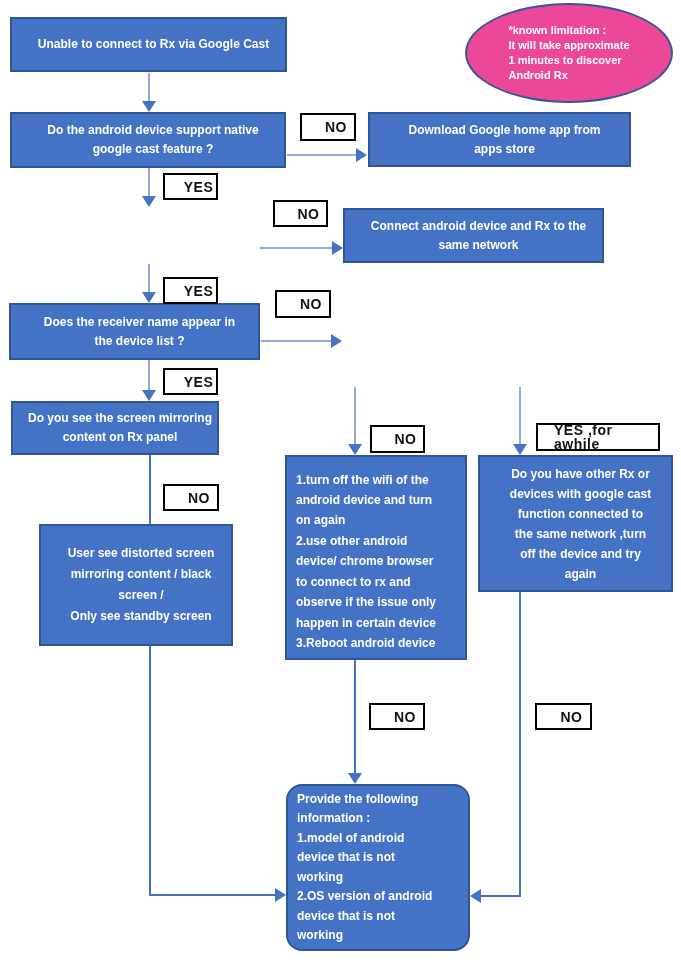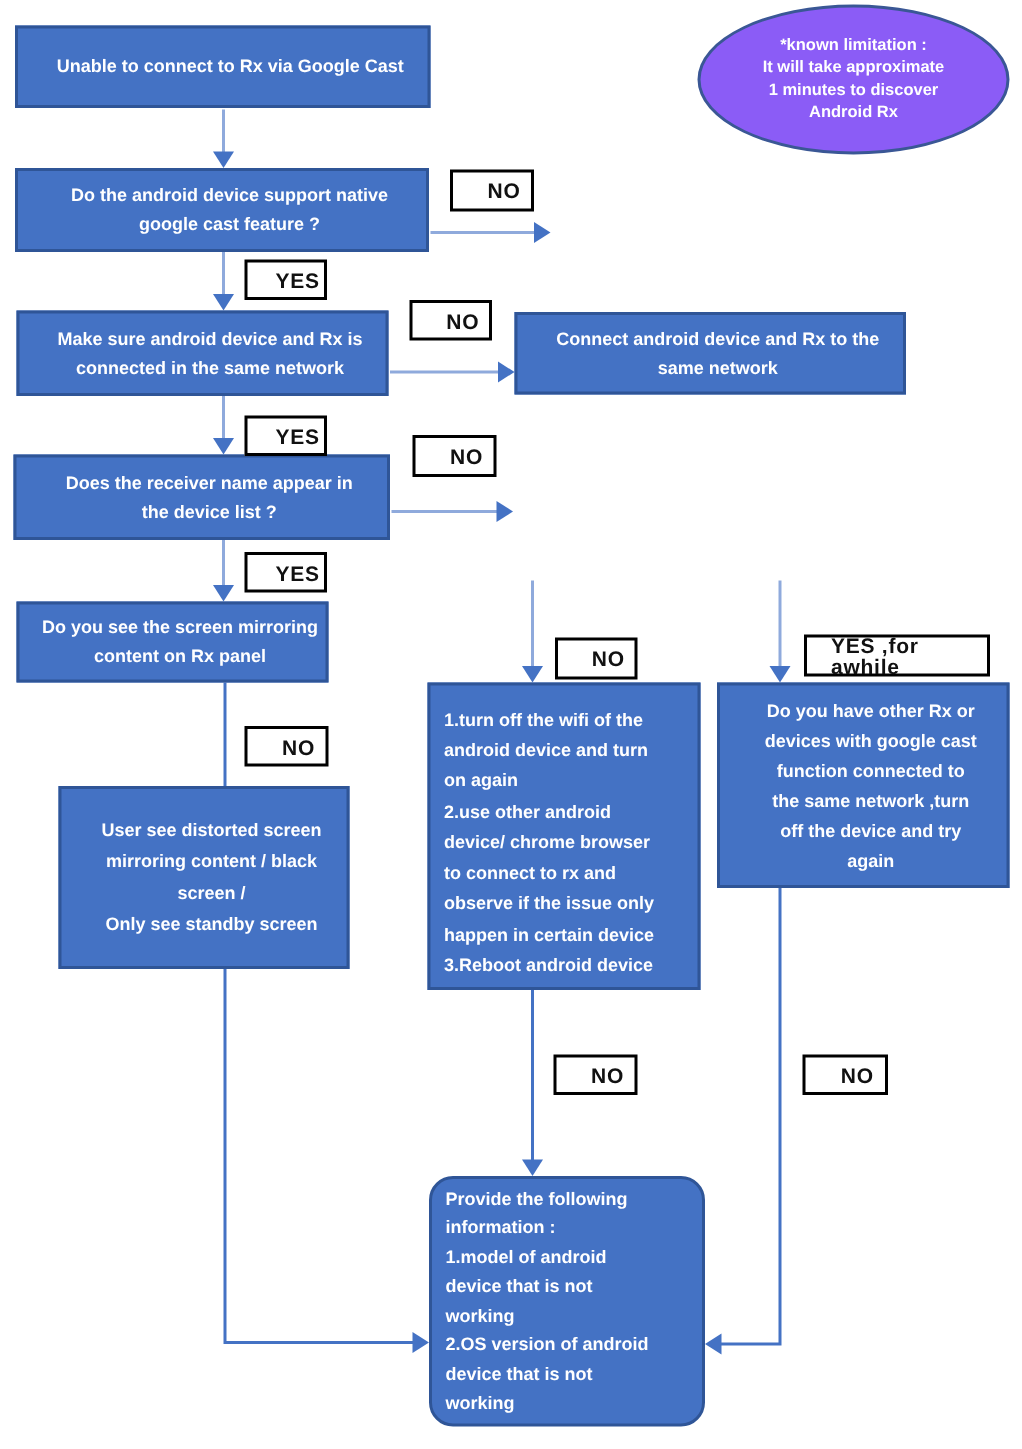--- a/index.html
+++ b/index.html
@@ -21,23 +21,23 @@
   .node--left{justify-content:flex-start;text-align:left;padding:14px 6px 6px 9px;line-height:20.4px;}
   .node--left2{justify-content:flex-start;text-align:left;padding:6px 4px 6px 9px;line-height:19.5px;border-radius:16px;}
   .lbl{
     position:absolute;z-index:2;box-sizing:border-box;
     background:#ffffff;border:2px solid #000000;color:#111111;
     display:flex;align-items:center;justify-content:center;
     font-size:14px;font-weight:600;letter-spacing:.5px;line-height:1;padding-left:16px;
   }
   .ellipse{
     position:absolute;z-index:1;box-sizing:border-box;
-    background:#8b5cf6;border:2.5px solid #3A5795;border-radius:50%;
+    background:#ec4899;border:2.5px solid #3A5795;border-radius:50%;
     color:#ffffff;display:flex;align-items:center;justify-content:center;
-    text-align:center;font-size:11px;font-weight:700;line-height:15px;
+    font-size:11px;font-weight:700;line-height:15px;
     white-space:pre-line;
   }
 </style>
 </head>
 <body>
 
 <div class="canvas">
 
   <svg class="wires" width="681" height="966" viewBox="0 0 681 966">
 
@@ -79,23 +79,23 @@
   <div class="ellipse" style="left:465px;top:3px;width:208px;height:100px">*known limitation :
 It will take approximate
 1 minutes to discover
 Android Rx</div>
 
   <div class="node" style="left:10px;top:17px;width:277px;height:55px">Unable to connect to Rx via Google Cast</div>
 
   <div class="node" style="left:10px;top:112px;width:276px;height:56px">Do the android device support native
 google cast feature ?</div>
 
+  <div class="node" style="left:368px;top:112px;width:263px;height:55px">Download Google home app from
+apps store</div>
 
-  <div class="node" style="left:11px;top:207px;width:248px;height:57px">Make sure android device and Rx is
-connected in the same network</div>
 
   <div class="node" style="left:343px;top:208px;width:261px;height:55px">Connect android device and Rx to the
 same network</div>
 
   <div class="node" style="left:9px;top:303px;width:251px;height:57px">Does the receiver name appear in
 the device list ?</div>
 
 
   <div class="node" style="left:11px;top:401px;width:208px;height:54px">Do you see the screen mirroring
 content on Rx panel</div>

